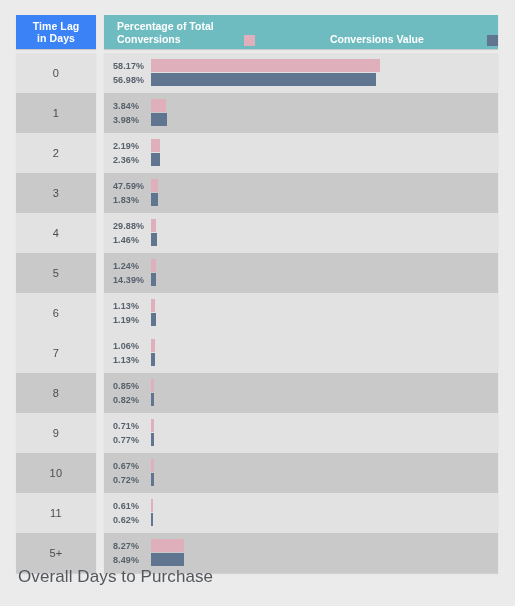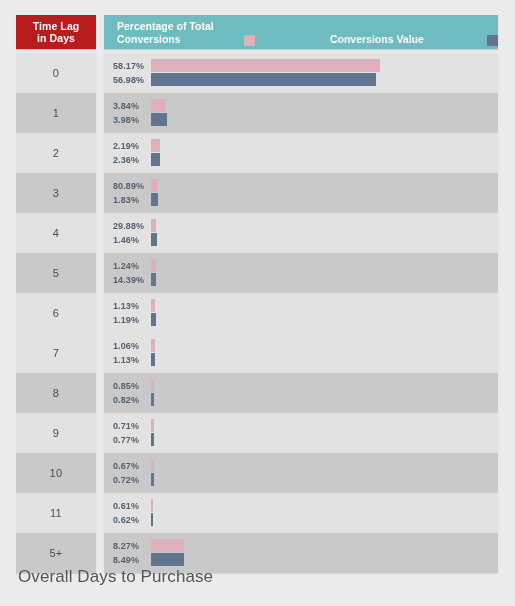--- a/index.html
+++ b/index.html
@@ -156,21 +156,21 @@
     letter-spacing: 0.1px;
     white-space: nowrap;
   }
 </style>
 </head>
 <body>
 
 <div id="report">
 
   <div class="header-row">
-    <div class="hdr-cell hdr-timelag" style="background: #b91c1c;">
+    <div class="hdr-cell hdr-timelag" style="background: #3b82f6;">
       <span>Time Lag</span>
       <span>in Days</span>
     </div>
     <div class="hdr-cell hdr-pct" style="background: rgb(111, 188, 192);">
       <div class="hdr-line1">Percentage of  Total</div>
       <div class="hdr-line2">
         <span class="lbl">Conversions</span>
         <span class="swatch" style="background: rgb(223, 175, 187);"></span>
         <span class="lbl">Conversions Value</span>
         <span class="swatch last" style="background: rgb(96, 118, 144);"></span>
@@ -223,21 +223,21 @@
             <div class="bar bar-blue" style="width: 9.2984px; background: rgb(96, 118, 144);"></div>
           </div>
         </div>
       </div>
       <div class="row dark" style="top: 173px;">
         <div class="cell cell-label">
           <span>3</span>
         </div>
         <div class="cell cell-data">
           <div class="barline">
-            <div class="pctlabel">80.89%</div>
+            <div class="pctlabel">47.59%</div>
             <div class="bar bar-pink" style="width: 6.8556px; background: rgb(223, 175, 187);"></div>
           </div>
           <div class="barline">
             <div class="pctlabel">1.83%</div>
             <div class="bar bar-blue" style="width: 7.2102px; background: rgb(96, 118, 144);"></div>
           </div>
         </div>
       </div>
       <div class="row light" style="top: 213px;">
         <div class="cell cell-label">

